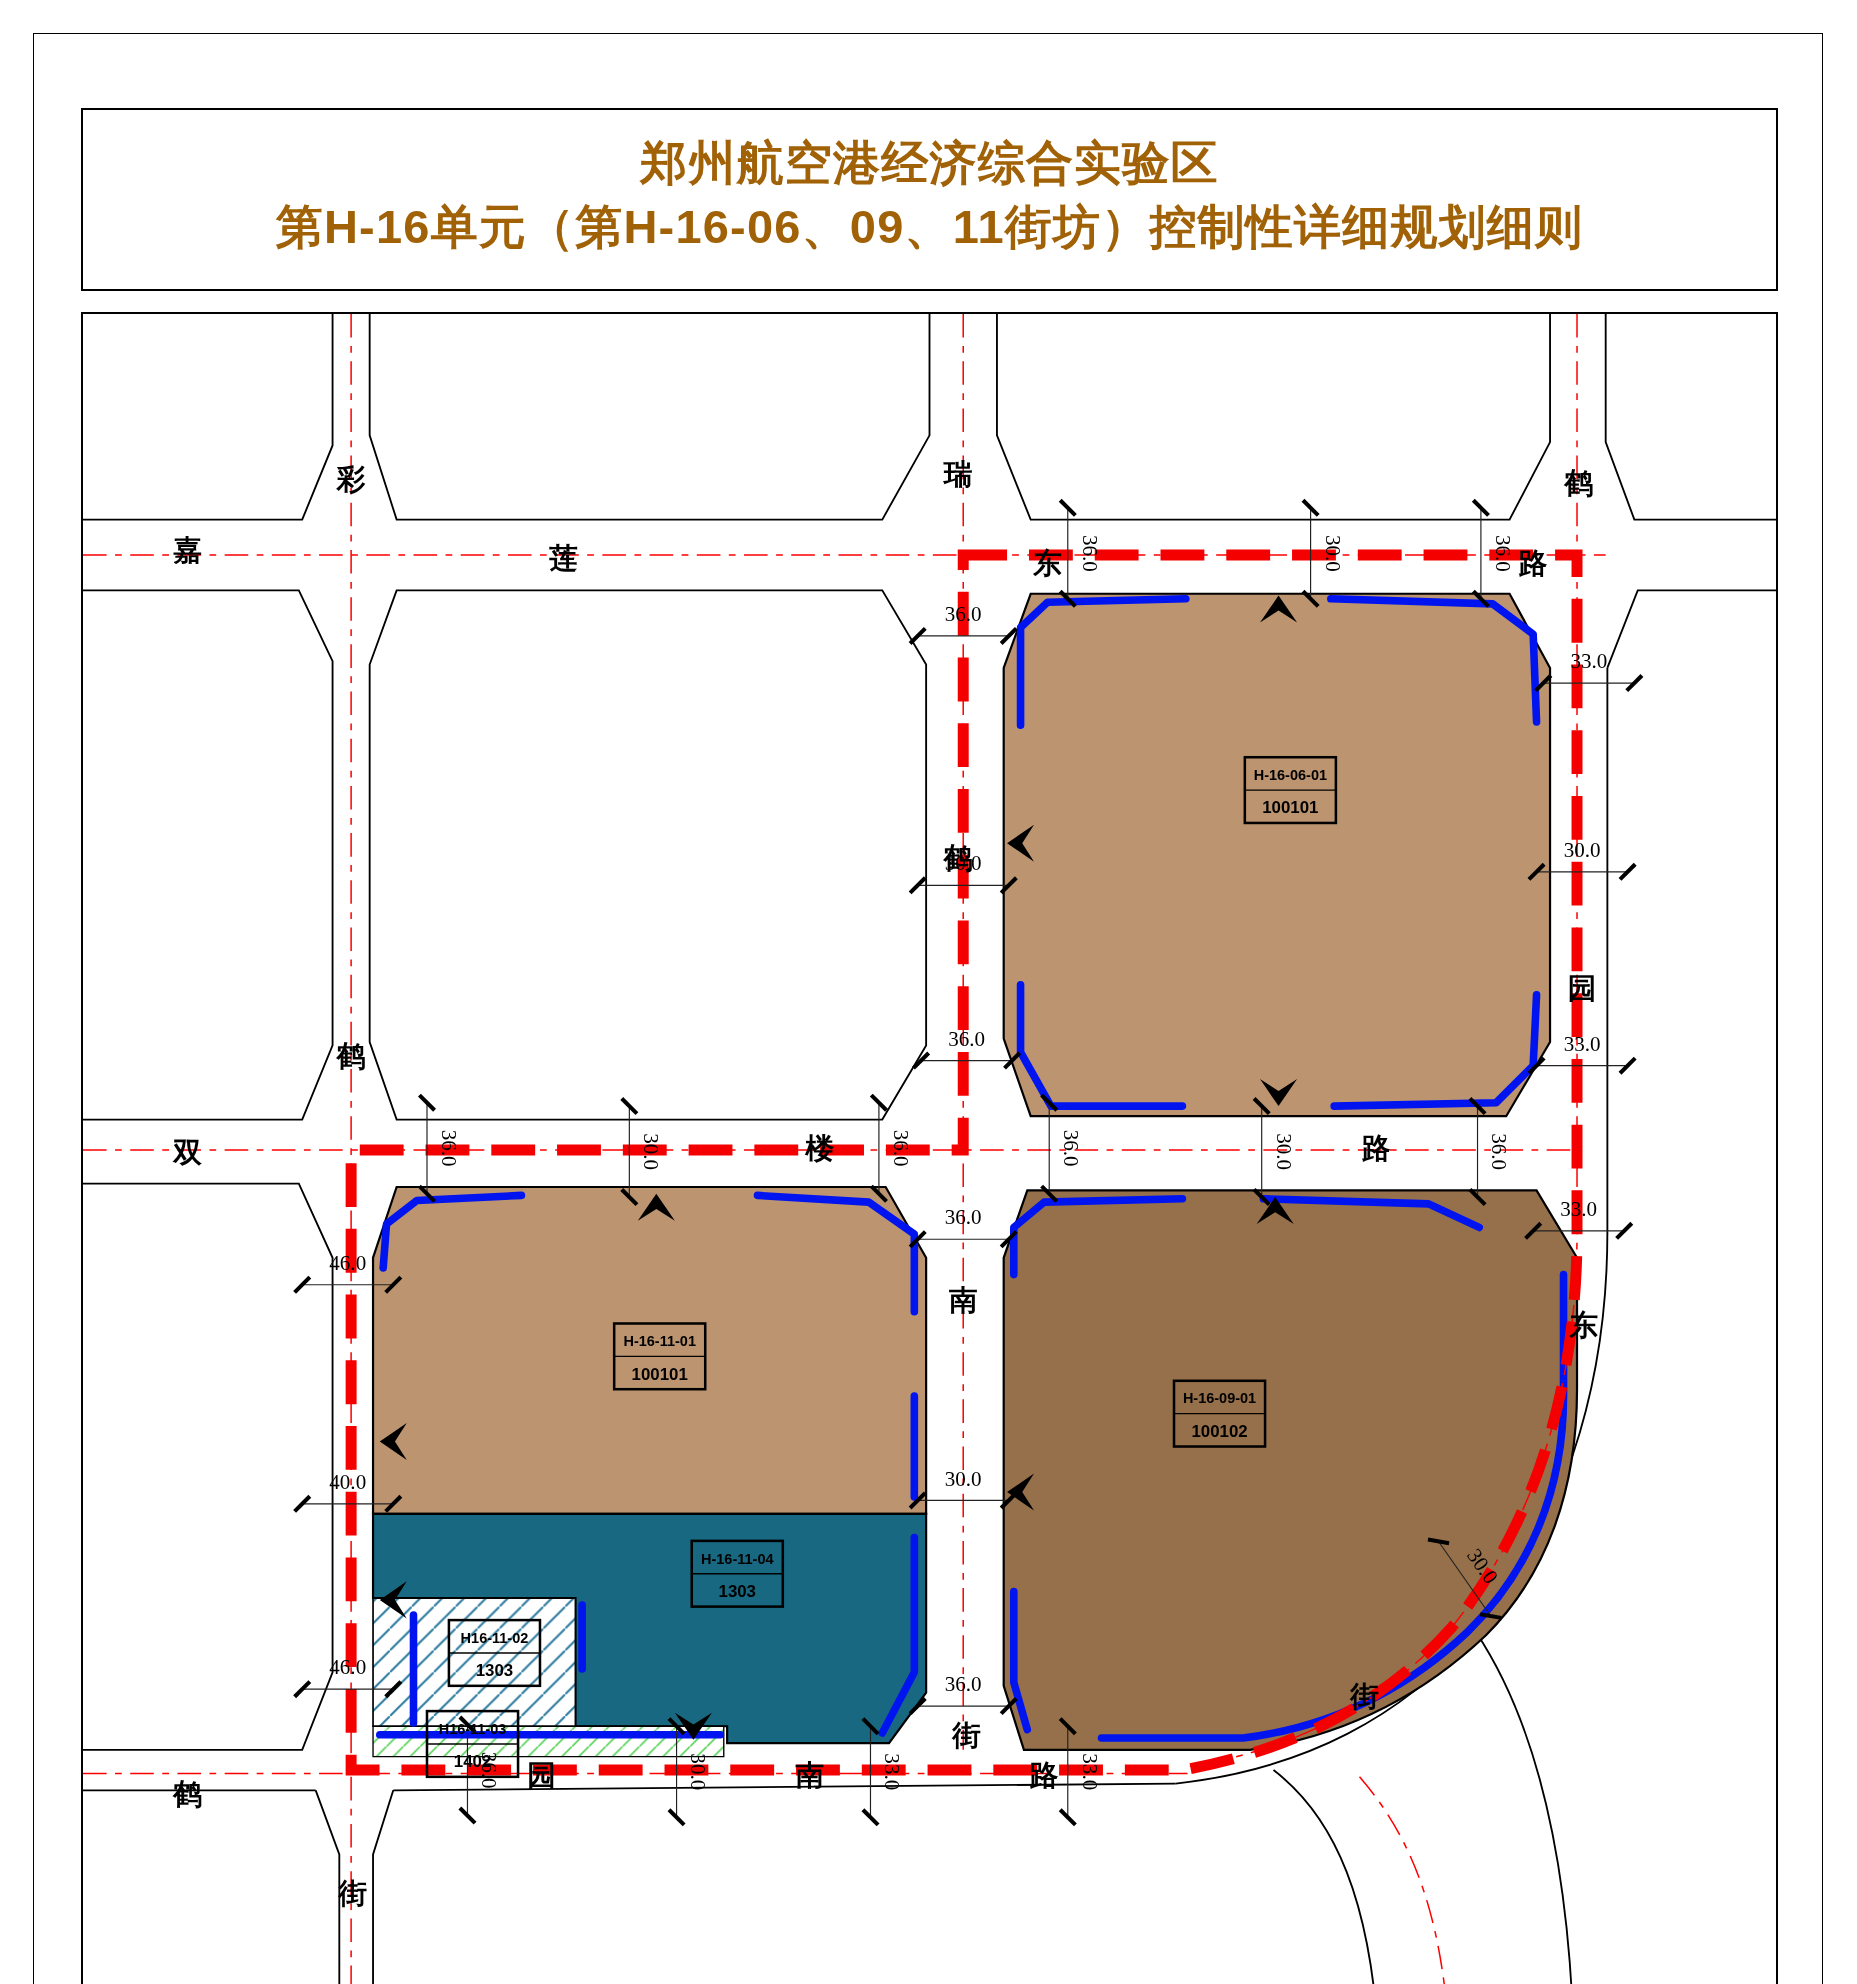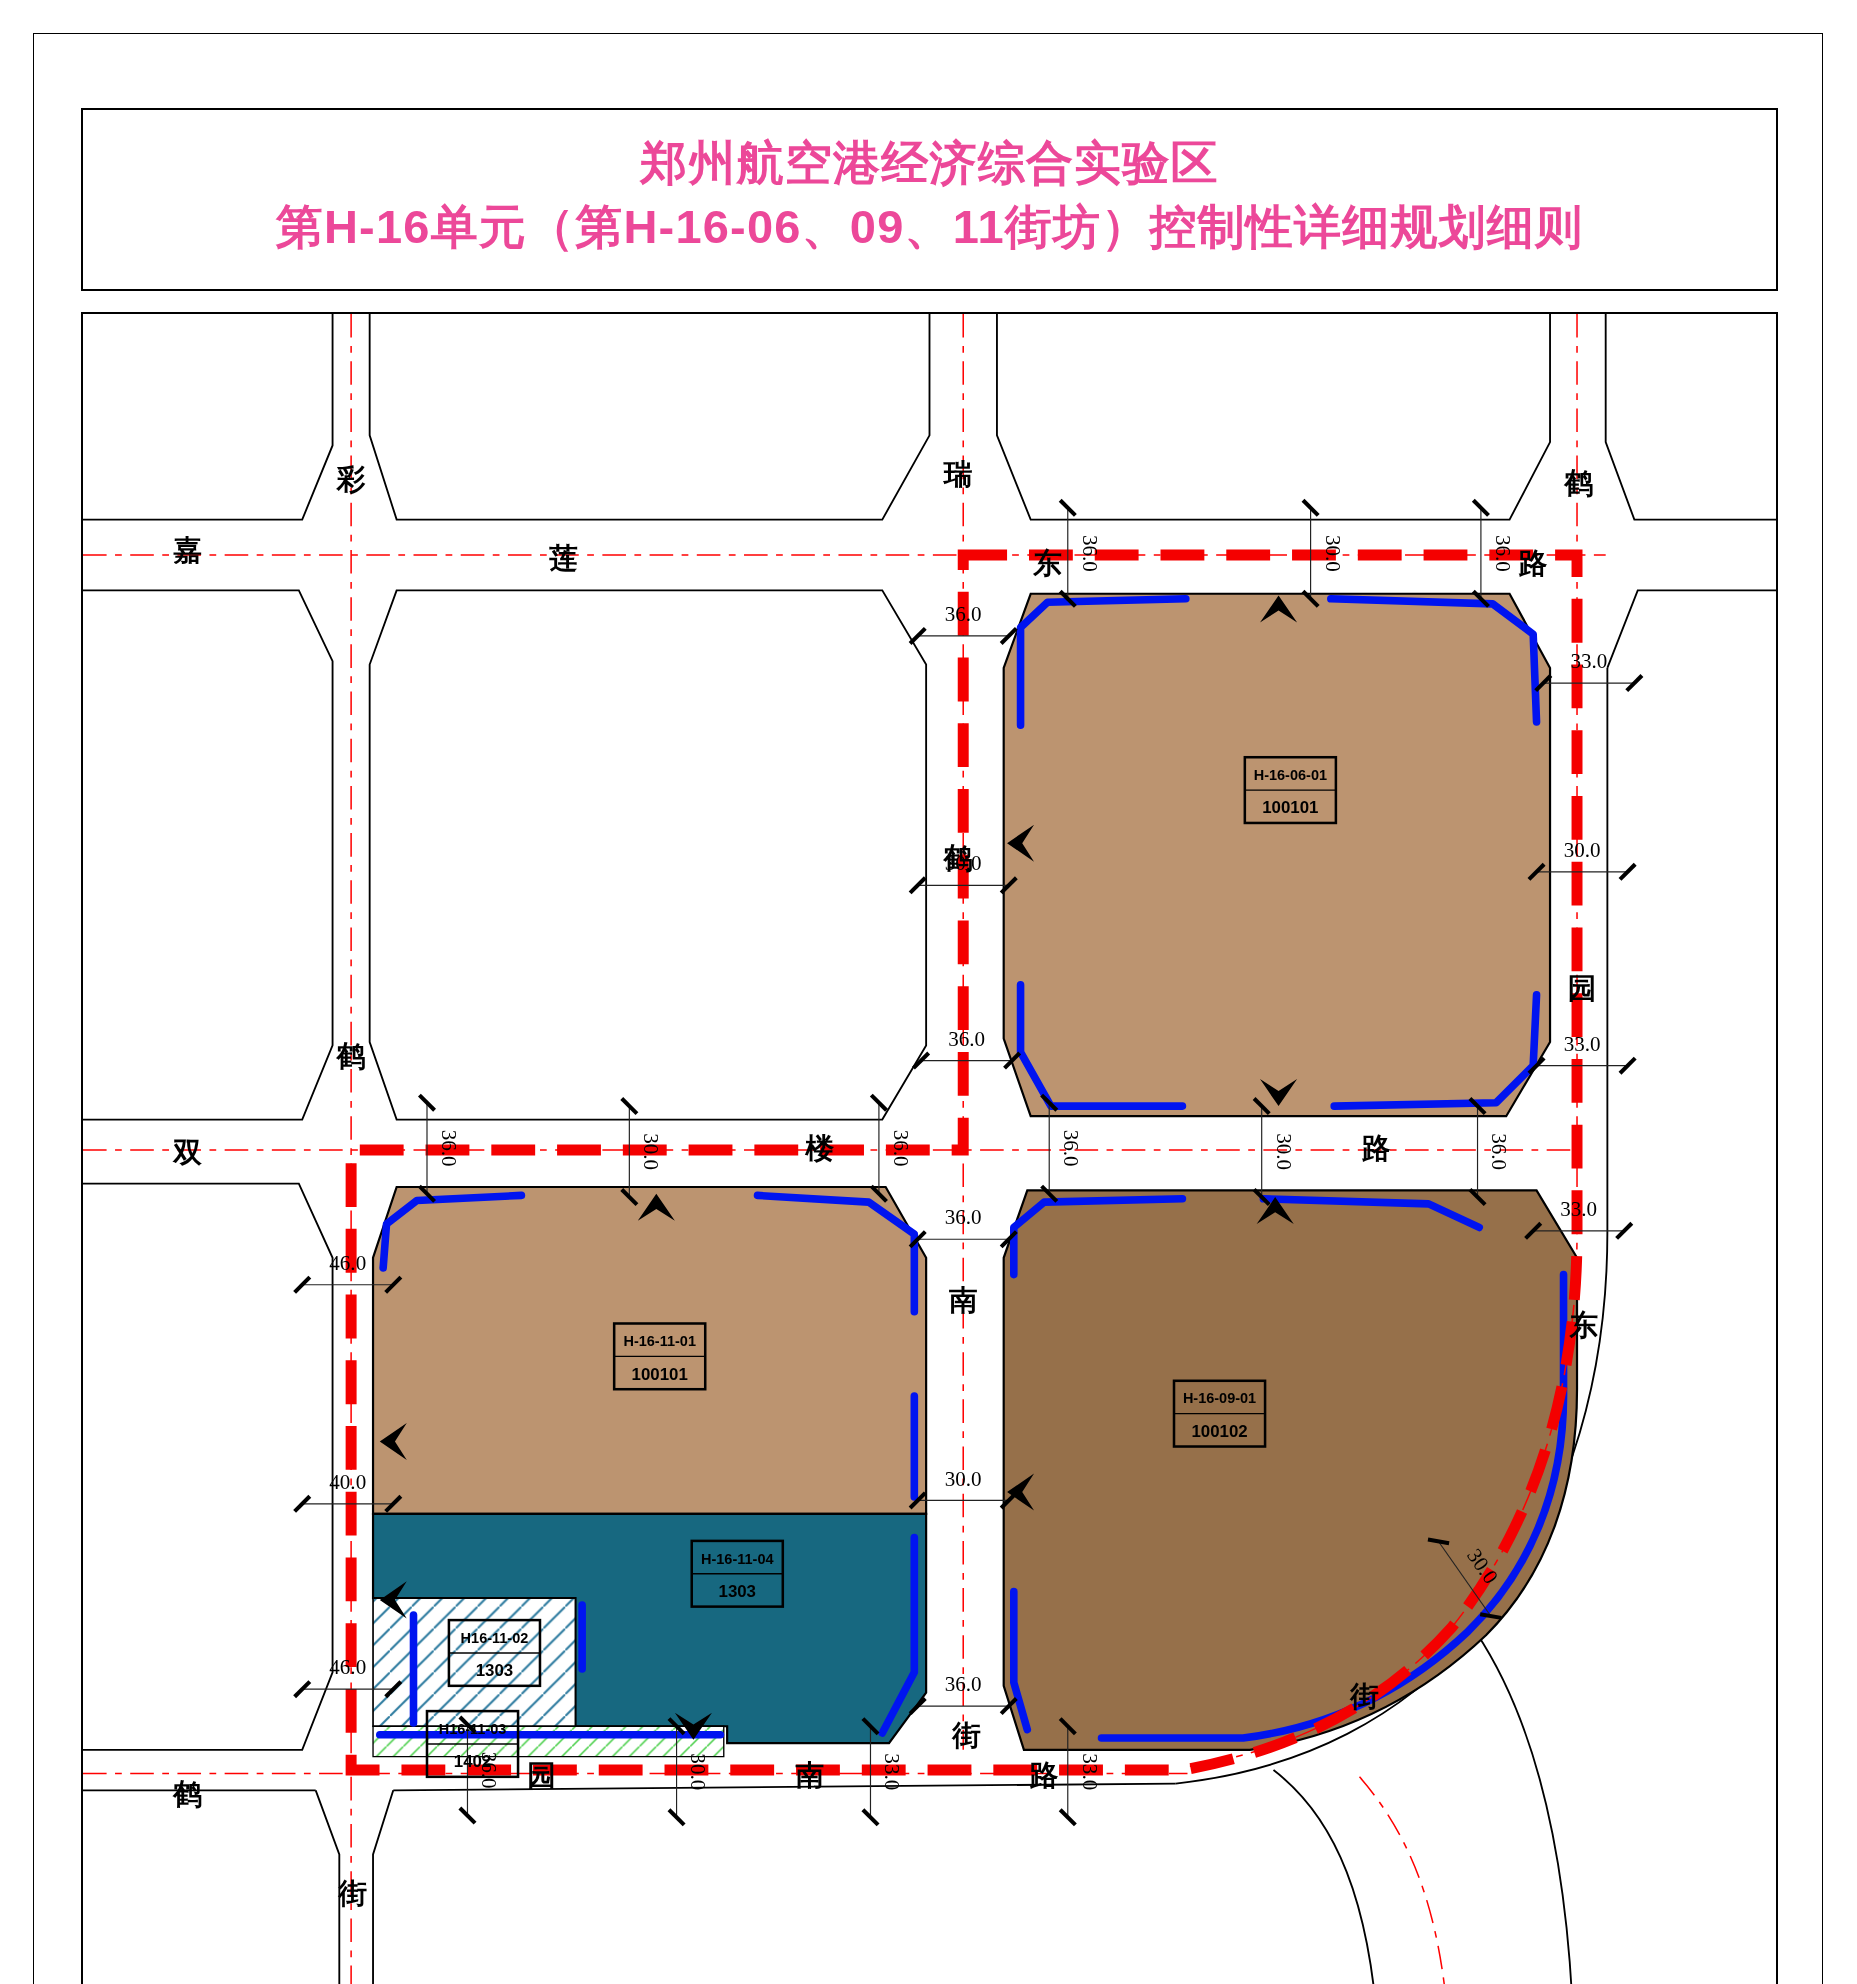--- a/index.html
+++ b/index.html
@@ -2,21 +2,21 @@
 <html style="font-size:6.4px"><head>
 <meta charset="utf-8">
 <style>
   html,body{margin:0;padding:0;background:#ffffff;}
   .sheet{position:relative;width:1857px;height:2629px;background:#fff;
          font-family:"Liberation Sans",sans-serif;overflow:hidden;}
   .outer-frame{position:absolute;left:33px;top:33px;width:1788px;height:2561px;
          border:1.6px solid #000;}
   .title-box{position:absolute;left:81px;top:108px;width:1693px;height:179px;
          border:2px solid #000;text-align:center;}
-  .title-line{font-weight:700;color:#ec4899;font-size:47px;line-height:1.0;letter-spacing:1.2px;}
+  .title-line{font-weight:700;color:#a16207;font-size:47px;line-height:1.0;letter-spacing:1.2px;}
   .title-line.l1{margin-top:29px;}
   .title-line.l2{margin-top:16.7px;}
   .map-box{position:absolute;left:81px;top:312px;width:1693px;height:1719px;
          border:2px solid #000;background:#fff;}
   .map-box svg{display:block;width:100%;height:100%;}
   .map-dim-text{font-family:"Liberation Serif",serif;}
 </style>
 </head>
 <body>
 

